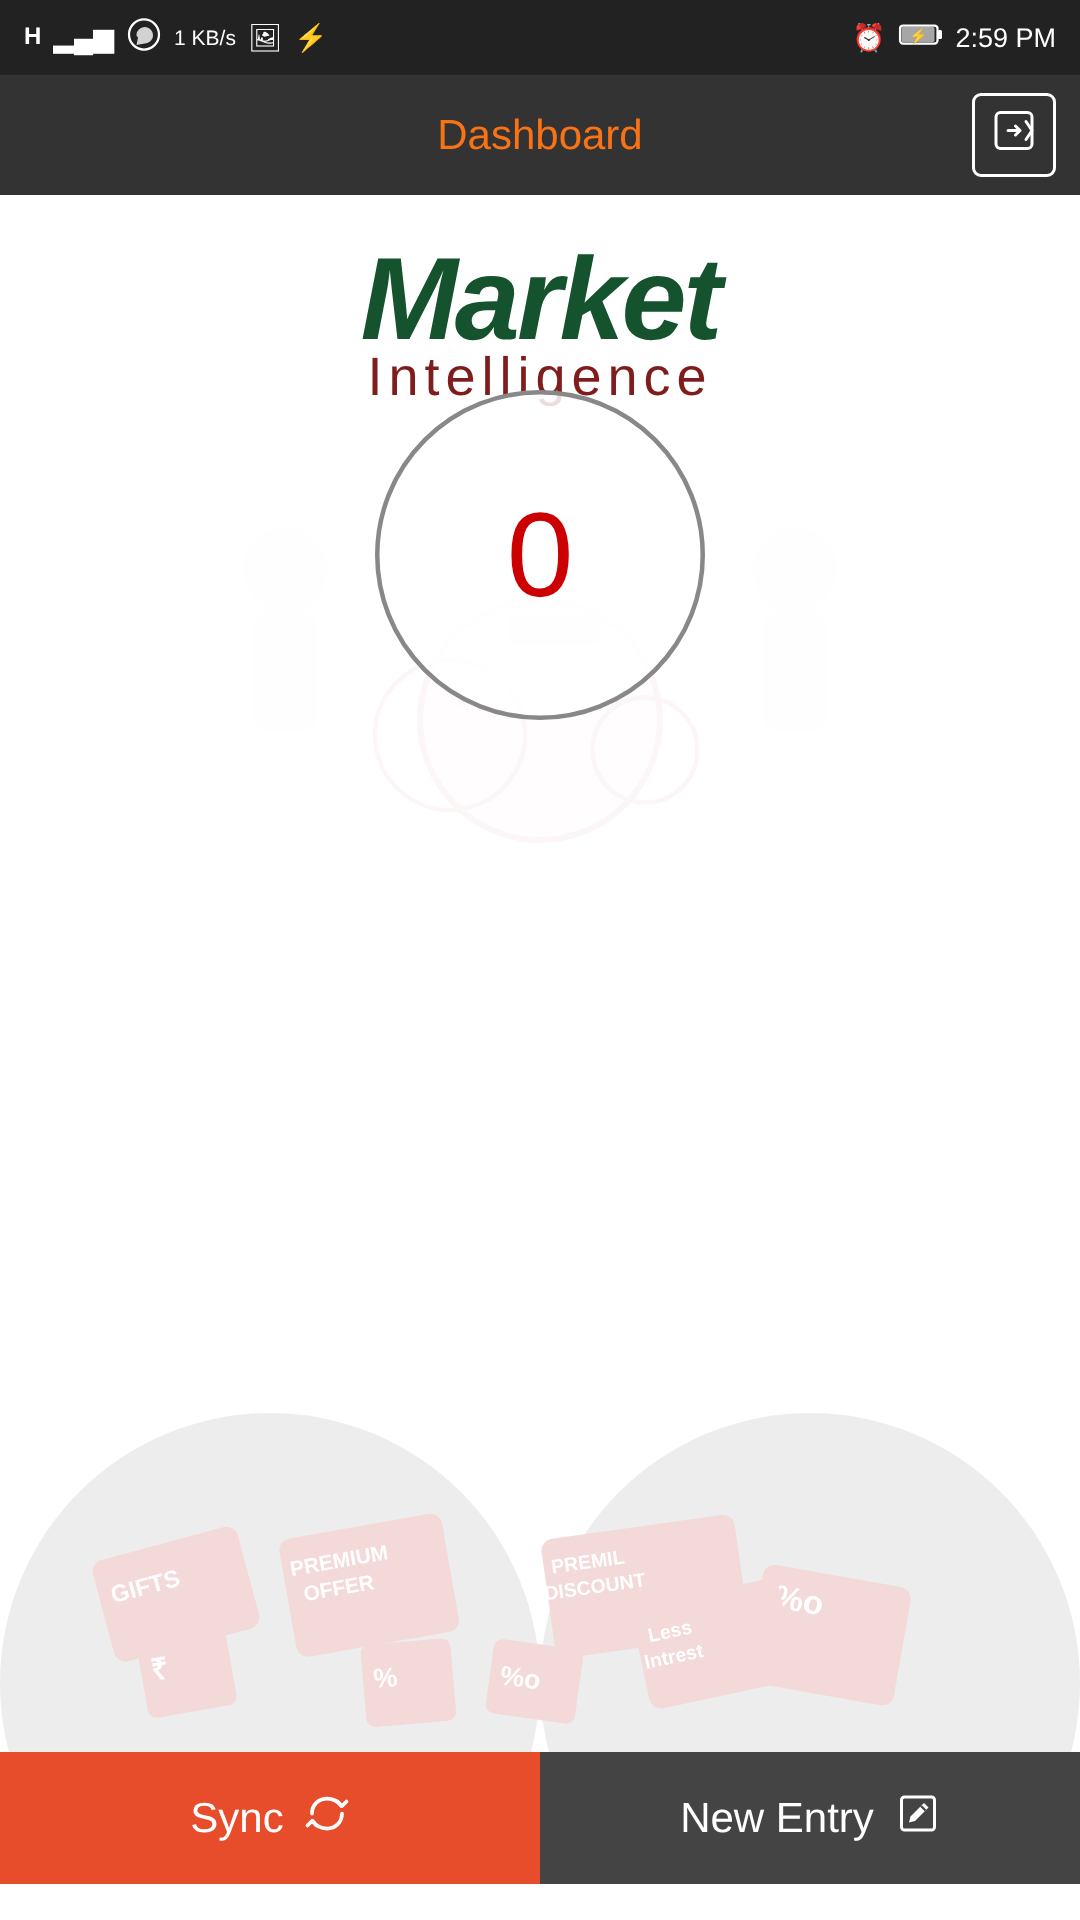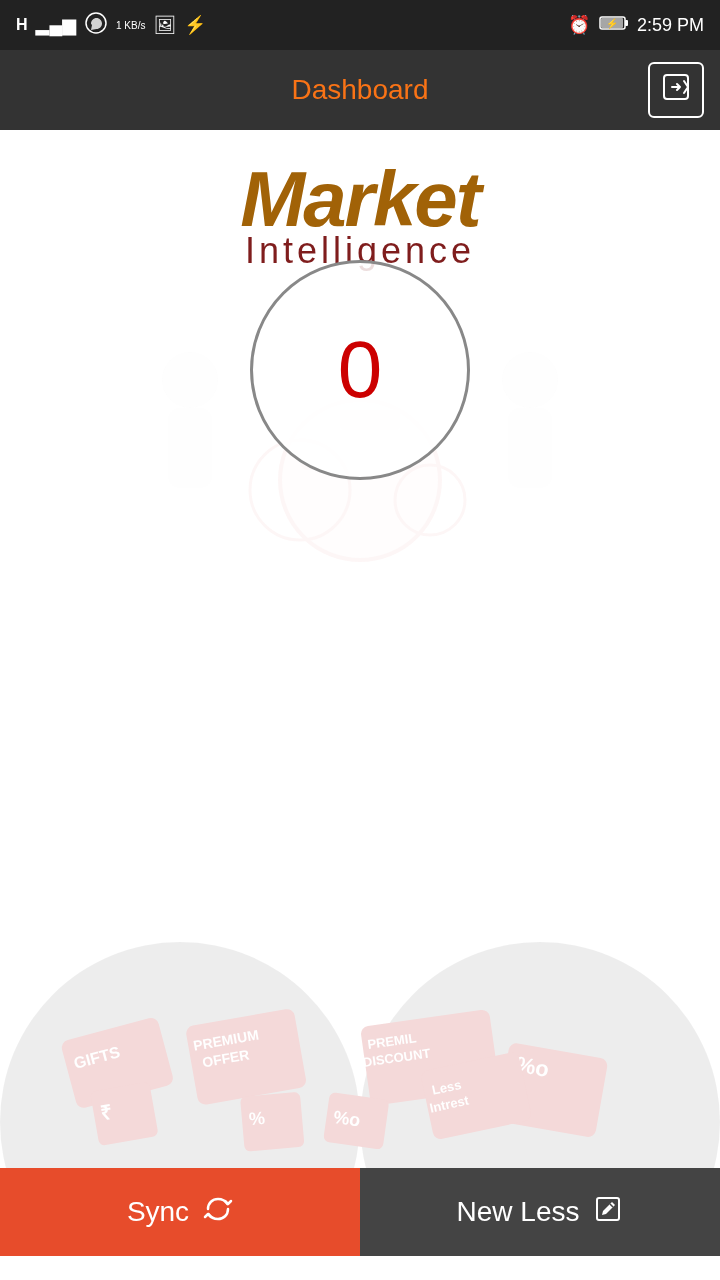--- a/index.html
+++ b/index.html
@@ -85,21 +85,21 @@
       display: flex;
       flex-direction: column;
       align-items: center;
       padding-top: 30px;
       padding-bottom: 10px;
       background: #fff;
     }
     .logo-market {
       font-size: 78px;
       font-weight: 900;
-      color: #a16207;
+      color: #14532d;
       letter-spacing: -2px;
       font-style: italic;
       line-height: 1;
     }
     .logo-intelligence {
       font-size: 36px;
       color: #7f1d1d;
       letter-spacing: 4px;
       font-weight: 400;
       margin-top: -8px;
@@ -212,21 +212,21 @@
   <div class="status-bar-left">
     <span style="font-size:16px; font-weight:bold;">H</span>
     <span>▂▄▆</span>
     <span>
       
       <svg width="24" height="24" viewBox="0 0 24 24" fill="white">
         <circle cx="12" cy="12" r="10" stroke="white" stroke-width="1.5" fill="none"></circle>
         <path d="M7 12.5 C7 9.5 9.5 7 12.5 7 C15.5 7 18 9.5 18 12.5 C18 15.5 15.5 18 12.5 18 L7 19 L8 14 C7.4 13.2 7 12.9 7 12.5Z" fill="white" fill-opacity="0.8"></path>
       </svg>
     </span>
-    <span style="font-size:10px;text-align:right;">1 KB/s</span>
+    <span style="font-size:14px;text-align:right;">1 KB/s</span>
     <span>🖼</span>
     <span style="font-size:18px;">⚡</span>
   </div>
   <div class="status-bar-right">
     <span>⏰</span>
     <span>
       <svg width="30" height="18" viewBox="0 0 30 18">
         <rect x="1" y="3" width="25" height="12" rx="2" stroke="white" stroke-width="1.5" fill="none"></rect>
         <rect x="26" y="6" width="3" height="6" rx="1" fill="white"></rect>
         <rect x="2" y="4" width="22" height="10" rx="1" fill="white" fill-opacity="0.6"></rect>
@@ -329,21 +329,21 @@
     <span class="btn-icon">
       <svg width="30" height="30" viewBox="0 0 30 30" fill="none">
         <path d="M5 15 C5 9 9.5 5 15 5 C19 5 22.5 7 24.5 10" stroke="white" stroke-width="2.5" stroke-linecap="round"></path>
         <path d="M25 15 C25 21 20.5 25 15 25 C11 25 7.5 23 5.5 20" stroke="white" stroke-width="2.5" stroke-linecap="round"></path>
         <polyline points="22,7 25,10 28,7" stroke="white" stroke-width="2.5" stroke-linecap="round" stroke-linejoin="round" fill="none"></polyline>
         <polyline points="8,23 5,20 2,23" stroke="white" stroke-width="2.5" stroke-linecap="round" stroke-linejoin="round" fill="none"></polyline>
       </svg>
     </span>
   </button>
   <button class="bottom-btn btn-new-entry">
-    <span class="btn-label">New Less</span>
+    <span class="btn-label">New Entry</span>
     <span class="btn-icon">
       <svg width="30" height="30" viewBox="0 0 30 30" fill="none">
         <rect x="4" y="4" width="22" height="22" rx="2" stroke="white" stroke-width="2" fill="none"></rect>
         <path d="M19 8 L22 11 L13 20 L9 21 L10 17 Z" fill="white"></path>
         <path d="M17 10 L20 13" stroke="#444" stroke-width="1.5"></path>
       </svg>
     </span>
   </button>
 </div>
 

